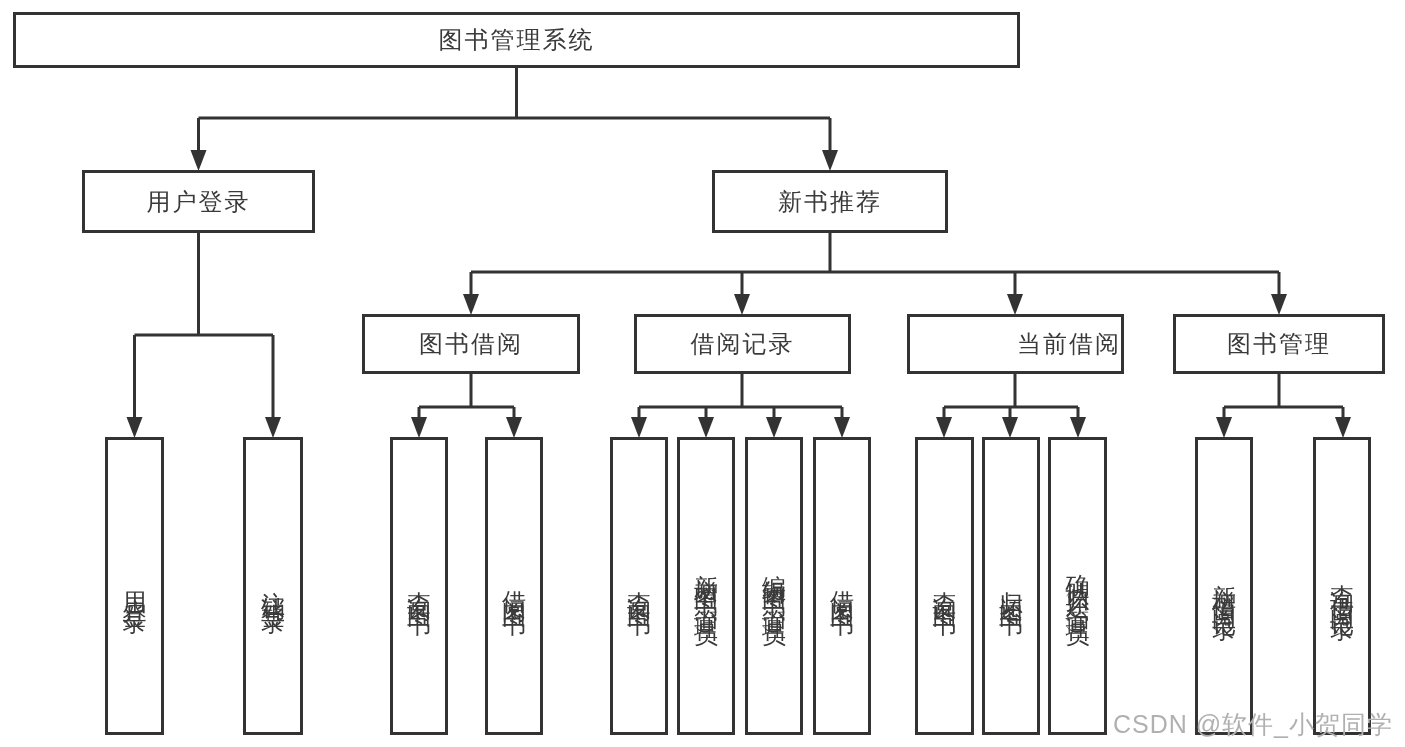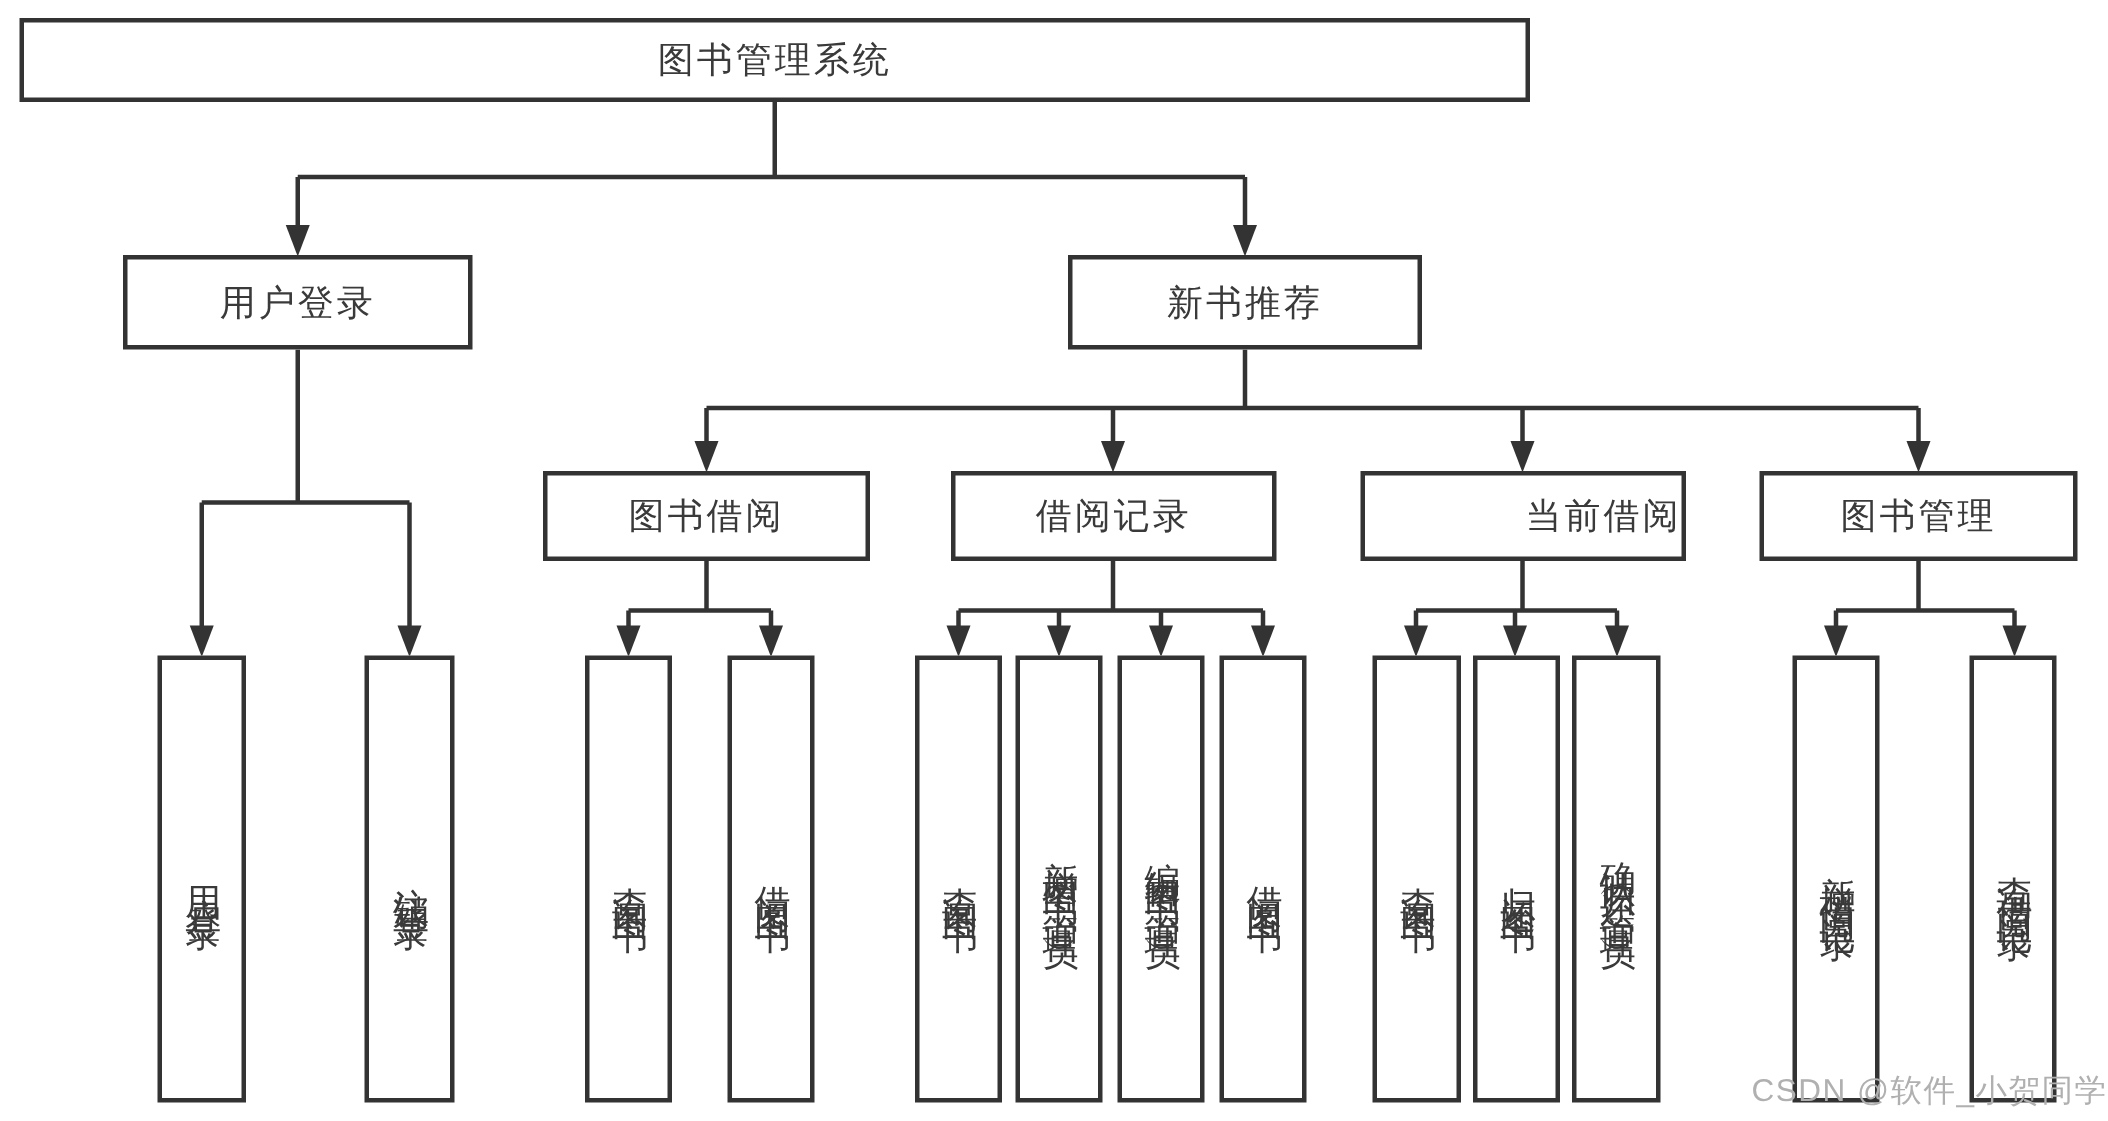--- a/index.html
+++ b/index.html
@@ -33,23 +33,23 @@
   .leaf span{
     writing-mode:vertical-rl;
     text-orientation:mixed;
     font-size:24px;
     letter-spacing:7px;
     line-height:1;
     white-space:nowrap;
   }
   .watermark{
     position:absolute;z-index:5;
-    right:0;bottom:6px;
+    right:12px;bottom:6px;
     color:var(--watermark);
-    font-size:21px;letter-spacing:1px;
+    font-size:25px;letter-spacing:1px;
   }
 </style>
 </head>
 <body>
 
 <div class="canvas">
 
   <svg class="wires" width="1405" height="747" viewBox="0 0 1405 747">
 
     <path d="M516.5 68 V118 M198.5 118 H830 M198.5 118 V152 M830 118 V152"></path>

